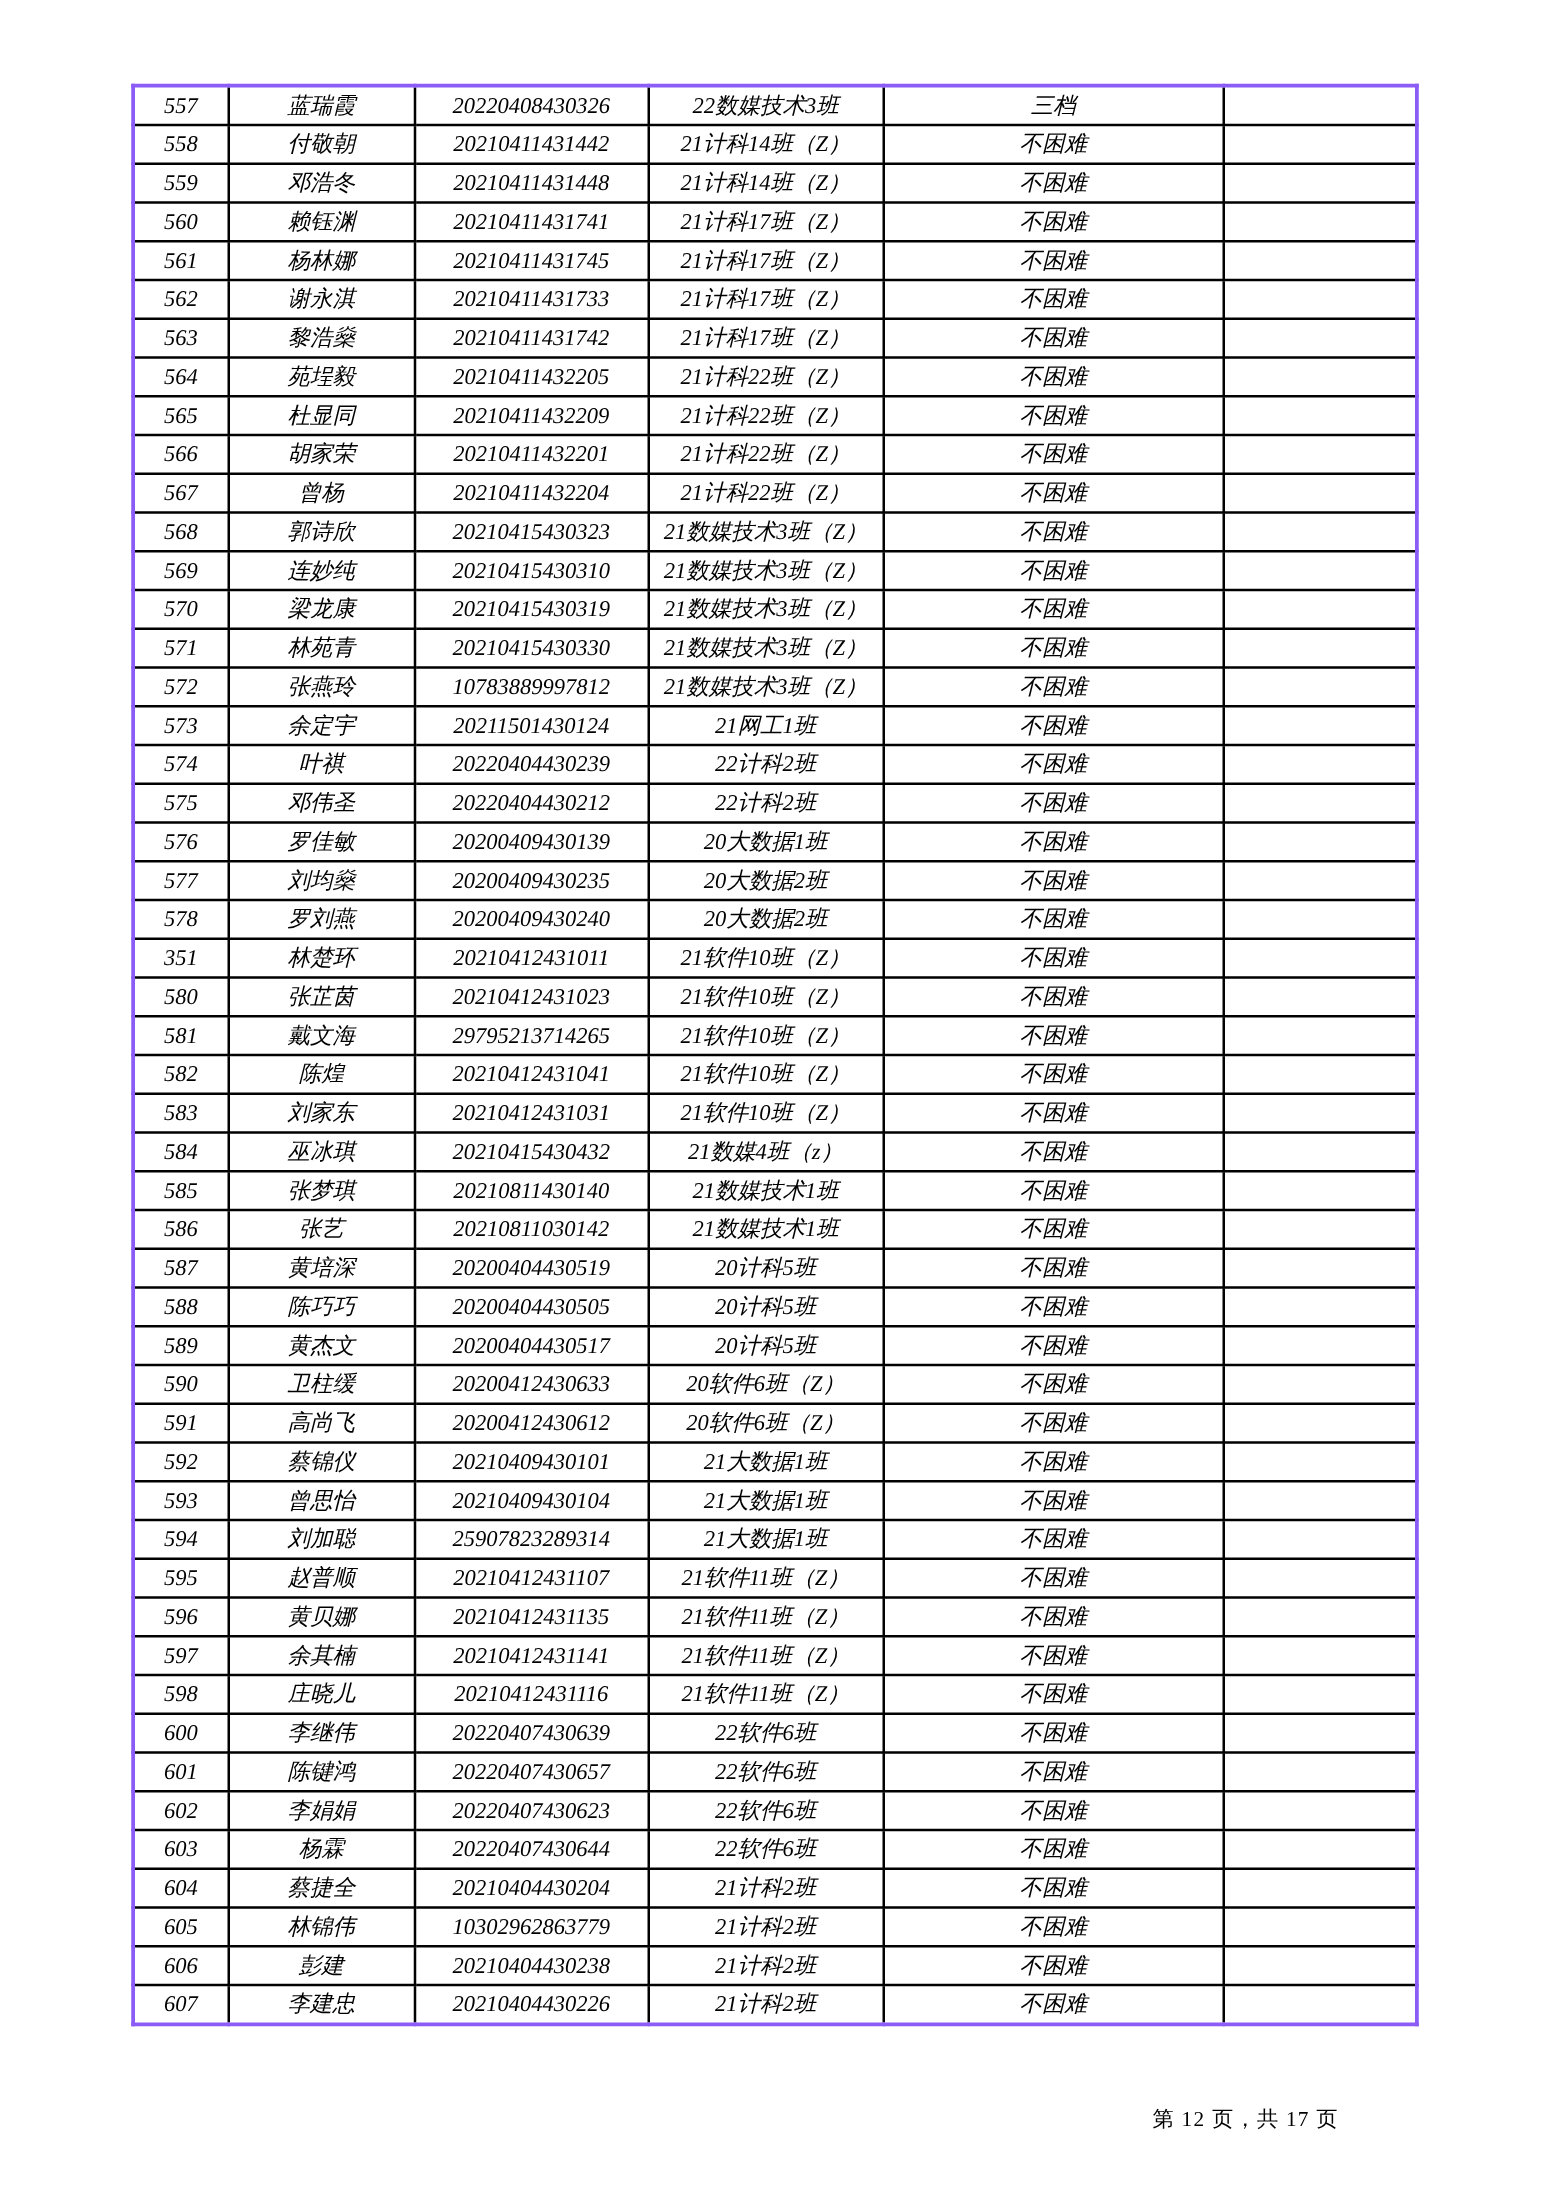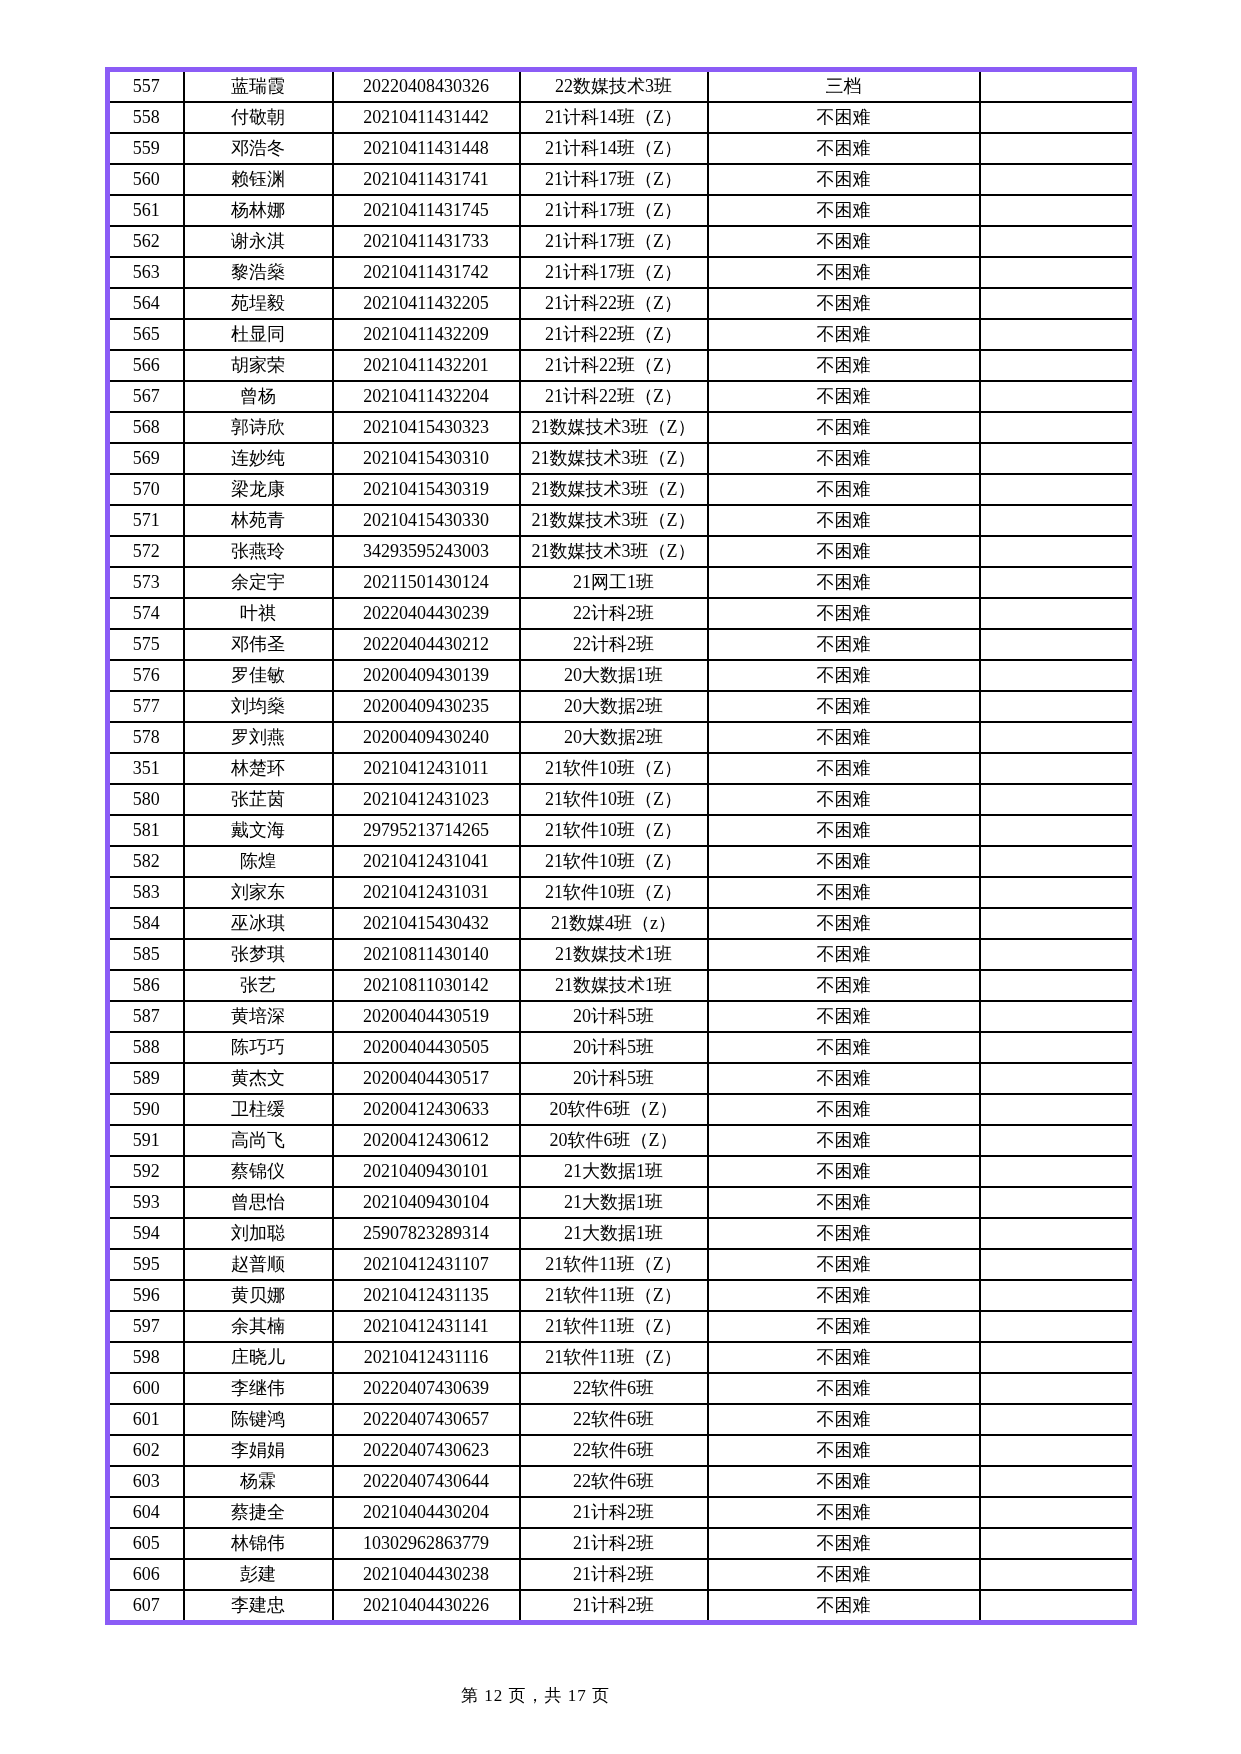--- a/index.html
+++ b/index.html
@@ -15,21 +15,22 @@
     font-family: "Liberation Serif", "DejaVu Serif", serif;
     color: #000000;
     overflow: hidden;
   }
   table.roster {
     position: absolute;
     left: 105px;
     top: 67px;
     border-collapse: collapse;
     table-layout: fixed;
-    border: 5px solid #8b5cf6;
+    border: 3px solid #8b5cf6;
+    font-style: italic;
   }
   table.roster td {
     border: 2px solid #000000;
     height: 29px;
     padding: 0;
     text-align: center;
     vertical-align: middle;
     font-size: 18px;
     line-height: 29px;
     white-space: nowrap;
@@ -40,21 +41,21 @@
   .col-name  { width: 149px; }
   .col-id    { width: 187px; }
   .col-class { width: 188px; }
   .col-status{ width: 272px; }
   .col-note  { width: 155px; }
   .footer {
     position: absolute;
     left: 0;
     top: 1684px;
     width: 1071px;
-    text-align: center;
+    text-align: right;
     font-size: 17px;
     letter-spacing: 1px;
     color: #000000;
   }
 </style>
 </head>
 <body>
 
 <div class="page">
 
@@ -184,21 +185,21 @@
           <td>571</td>
           <td>林苑青</td>
           <td>20210415430330</td>
           <td>21数媒技术3班（Z）</td>
           <td>不困难</td>
           <td></td>
         </tr>
         <tr>
           <td>572</td>
           <td>张燕玲</td>
-          <td>34293595243003</td>
+          <td>10783889997812</td>
           <td>21数媒技术3班（Z）</td>
           <td>不困难</td>
           <td></td>
         </tr>
         <tr>
           <td>573</td>
           <td>余定宇</td>
           <td>20211501430124</td>
           <td>21网工1班</td>
           <td>不困难</td>

